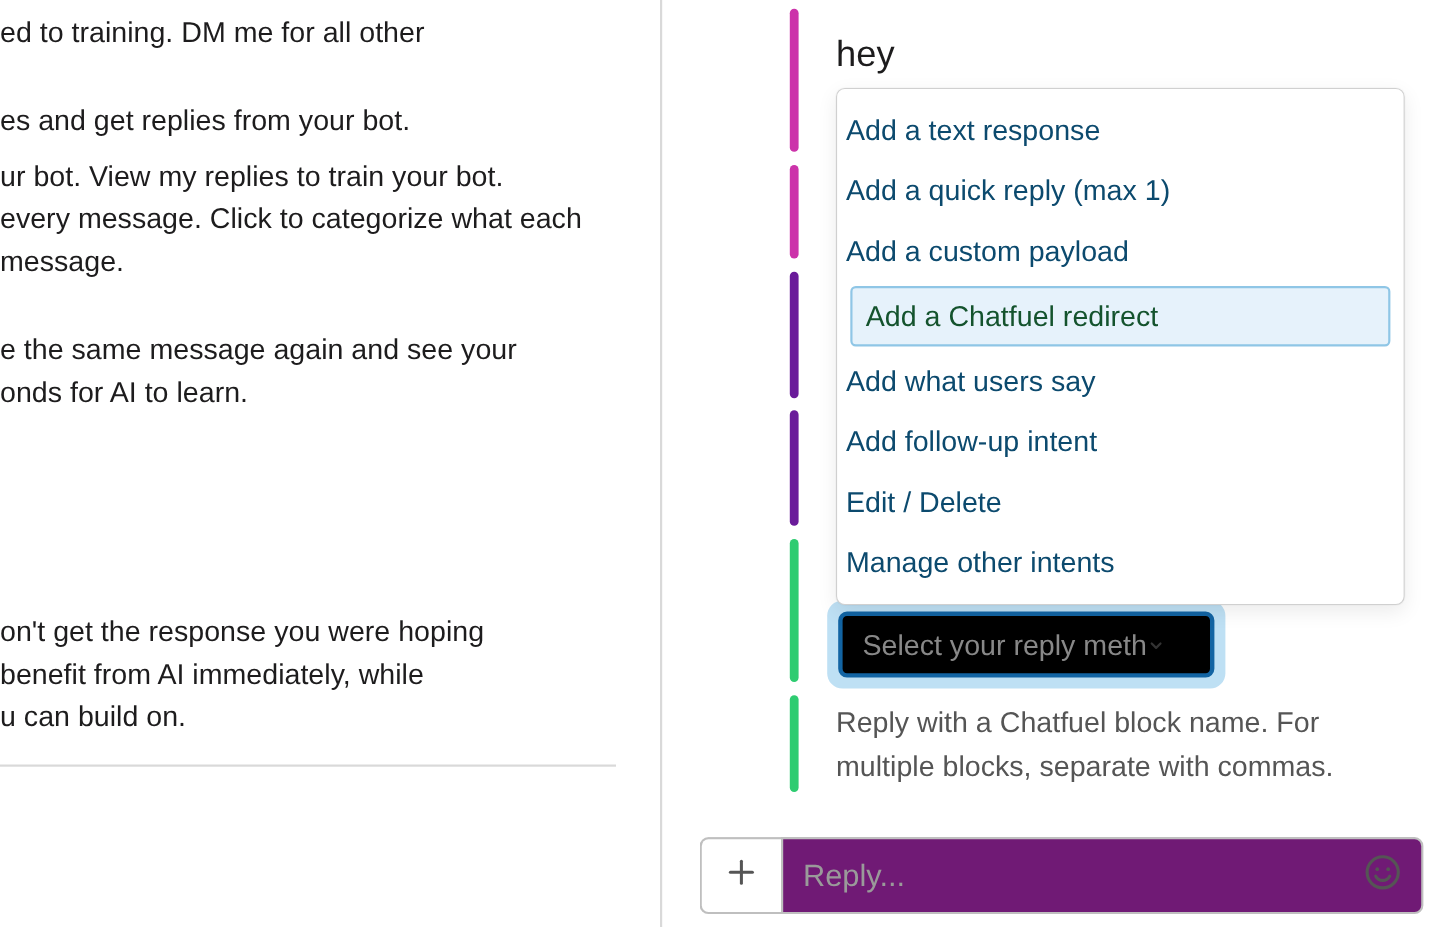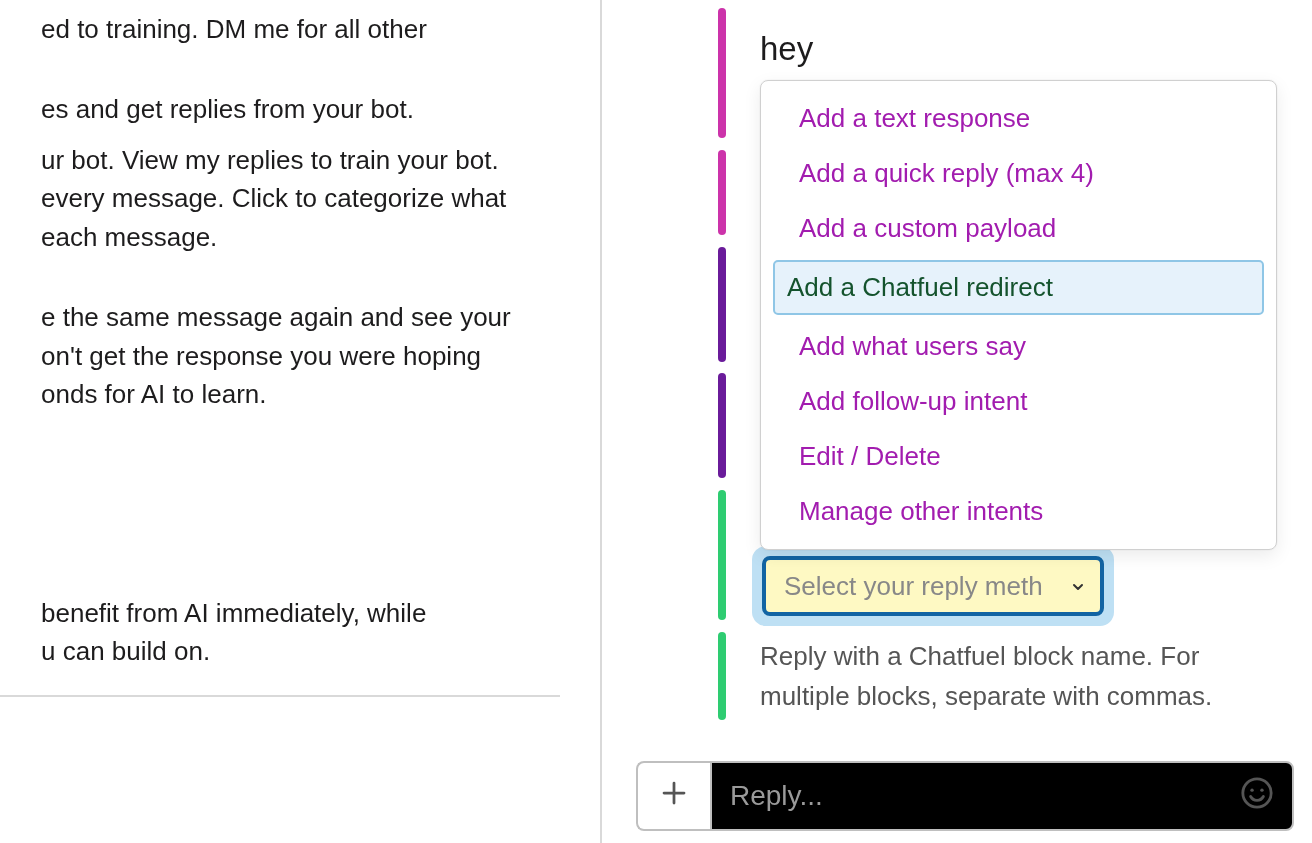--- a/index.html
+++ b/index.html
@@ -31,21 +31,20 @@
       padding-right: 40px;
       padding-left: 0;
       border-right: 2px solid #d9d9d9;
       line-height: 1.48;
       overflow: hidden;
       white-space: normal;
     }
 
     .left-pane p {
       margin-bottom: 42px;
-      padding-left: 41px;
     }
 
     .left-pane .para-block {
       margin-bottom: 0;
     }
 
     .right-pane {
       flex: 1;
       position: relative;
       padding-left: 116px;
@@ -86,23 +85,23 @@
       width: 517px;
       background: #fff;
       border: 1px solid #d0d0d0;
       border-radius: 8px;
       box-shadow: 0 0 0 1px rgba(0,0,0,0.02), 0 6px 18px rgba(0,0,0,0.08);
       padding: 10px 0;
       z-index: 10;
     }
 
     .dropdown-item {
-      padding: 12px 38px;
-      font-size: 26px;
-      color: #a21caf;
+      padding: 12px 8px;
+      font-size: 26px;
+      color: #0c4a6e;
       cursor: pointer;
     }
 
     .dropdown-item.selected {
       margin: 4px 12px;
       padding: 10px 12px;
       border: 2px solid #8fc6e6;
       border-radius: 5px;
       background: #e6f2fb;
       color: #14532d;
@@ -115,26 +114,25 @@
       top: 546px;
       width: 362px;
       background: #bee0f4;
       border-radius: 14px;
       padding: 10px;
     }
 
     .select-inner {
       border: 4px solid #1264a3;
       border-radius: 8px;
-      background: #fef9c3;
+      background: #000000;
       height: 60px;
       display: flex;
       align-items: center;
       padding: 0 14px 0 18px;
-      justify-content: space-between;
     }
 
     .select-text {
       color: #888;
       font-size: 26px;
       white-space: nowrap;
       overflow: hidden;
     }
 
     .caret {
@@ -179,21 +177,21 @@
     .plus-btn svg { width: 30px; height: 30px; }
 
     .reply-input {
       flex: 1;
       border: 2px solid #bfbfbf;
       border-radius: 0 8px 8px 0;
       display: flex;
       align-items: center;
       padding: 0 18px;
       justify-content: space-between;
-      background: #000000;
+      background: #701a75;
     }
 
     .reply-placeholder {
       color: #9a9a9a;
       font-size: 28px;
     }
 
     .emoji-btn svg { width: 34px; height: 34px; }
 
   </style>
@@ -202,22 +200,22 @@
 
 <div class="container">
 
   <div class="left-pane">
     <p>ed to training. DM me for all other</p>
     <div class="para-block">
       <p style="margin-bottom:12px">es and get replies from your bot.</p>
       <p style="margin-bottom:0">ur bot.   View my replies to train your bot.</p>
       <p> every message. Click to categorize what  each message.</p>
       <p style="margin-bottom:0">e the same message again and see your</p>
+      <p style="margin-bottom:180px">onds for AI to learn.</p>
       <p style="margin-bottom:0">on't get the response you were hoping</p>
-      <p style="margin-bottom:180px">onds for AI to learn.</p>
       <p style="margin-bottom:0">benefit from AI immediately, while</p>
       <p style="margin-bottom:12px">u can build on.</p>
       <div style="height:2px;background:#d9d9d9;margin-top:24px;width:100%"></div>
     </div>
   </div>
 
   <div class="right-pane">
 
     <div class="bar bar-magenta-1"></div>
     <div class="bar bar-magenta-2"></div>
@@ -225,21 +223,21 @@
     <div class="bar bar-purple-2"></div>
     <div class="bar bar-green-1"></div>
     <div class="bar bar-green-2"></div>
 
     <div class="thread-content">
       <div class="hey">hey</div>
     </div>
 
     <div class="dropdown-menu" id="dropdown-menu">
         <div class="dropdown-item">Add a text response</div>
-        <div class="dropdown-item">Add a quick reply (max 4)</div>
+        <div class="dropdown-item">Add a quick reply (max 1)</div>
         <div class="dropdown-item">Add a custom payload</div>
         <div class="dropdown-item selected">Add a Chatfuel redirect</div>
         <div class="dropdown-item">Add what users say</div>
         <div class="dropdown-item">Add follow-up intent</div>
         <div class="dropdown-item">Edit / Delete</div>
         <div class="dropdown-item">Manage other intents</div>
       </div>
 
     <div class="select-wrap">
       <div class="select-inner">

